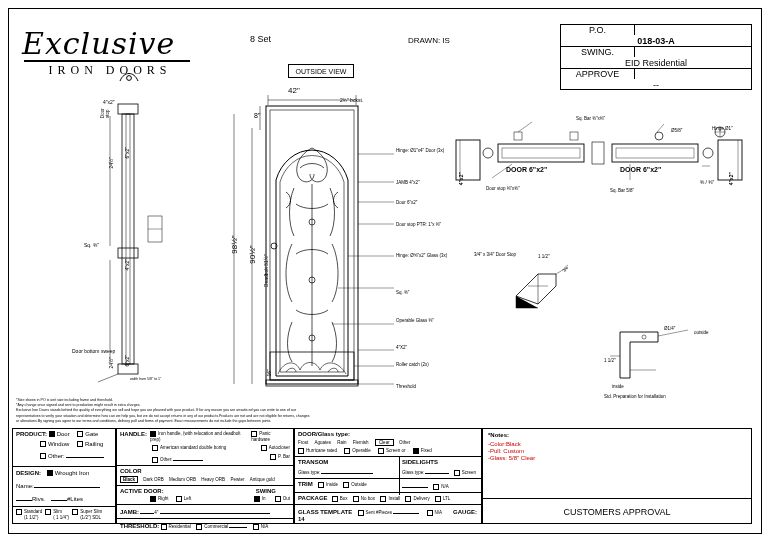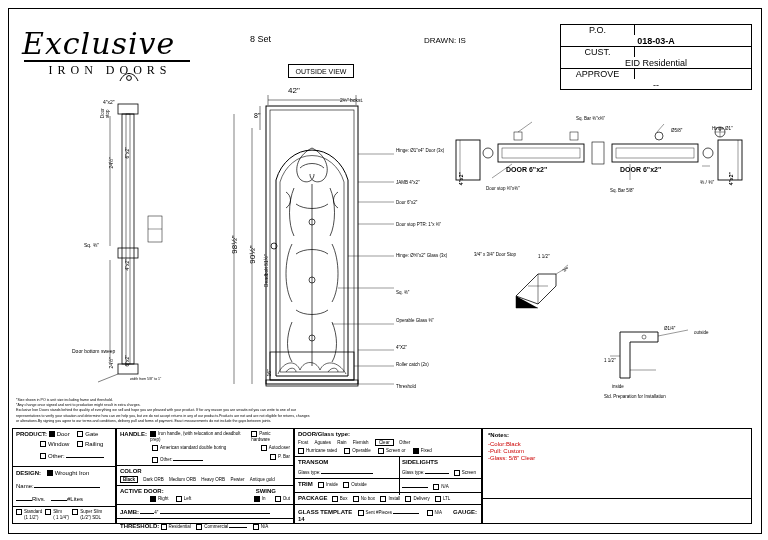--- a/index.html
+++ b/index.html
@@ -48,29 +48,29 @@
     <div class="ex">Exclusive</div>
     <div class="swash"></div>
     <div class="sub ctr" style="margin-left:6px;">IRON     DOORS</div>
     <svg class="abs" style="left:96px;top:43px;" width="22" height="16">
       <path d="M2 12 C6 2, 16 2, 20 12" stroke="#000" fill="none" stroke-width="1"></path>
       <circle cx="11" cy="9" r="2.4" stroke="#000" fill="none" stroke-width="1"></circle>
     </svg>
   </div>
 
   <div class="abs t9" style="left:250px;top:34px;">8 Set</div>
-  <div class="abs t8" style="left:424px;top:36px;text-align:right;">DRAWN: IS</div>
+  <div class="abs t8" style="left:408px;top:36px;text-align:right;">DRAWN: IS</div>
 
   <div class="potbl">
     <div class="row">
       <div class="c1">P.O.</div>
       <div class="c2 b">018-03-A</div>
     </div>
     <div class="row">
-      <div class="c1">CUST.</div>
+      <div class="c1">SWING.</div>
       <div class="c2">EID Residential</div>
     </div>
     <div class="row">
       <div class="c1">APPROVE</div>
       <div class="c2">--</div>
     </div>
   </div>
 
   <div class="ovlabel">OUTSIDE VIEW</div>
 
@@ -414,14 +414,15 @@
   </div>
 
   <div class="formbox" style="left:482px;top:428px;width:270px;height:96px;">
     <div class="t" style="padding:3px 5px;">
       <div class="b">*Notes:</div>
       <div class="red" style="margin-top:2px;">-Color:Black</div>
       <div class="red">-Pull: Custom</div>
       <div class="red">-Glass: 5/8" Clear</div>
     </div>
     <div style="position:absolute;left:0;right:0;bottom:24px;border-top:1px solid #000;"></div>
+    <div class="t9 ctr" style="position:absolute;left:0;right:0;bottom:6px;">CUSTOMERS APPROVAL</div>
   </div>
 </div>
 
 </body></html>

